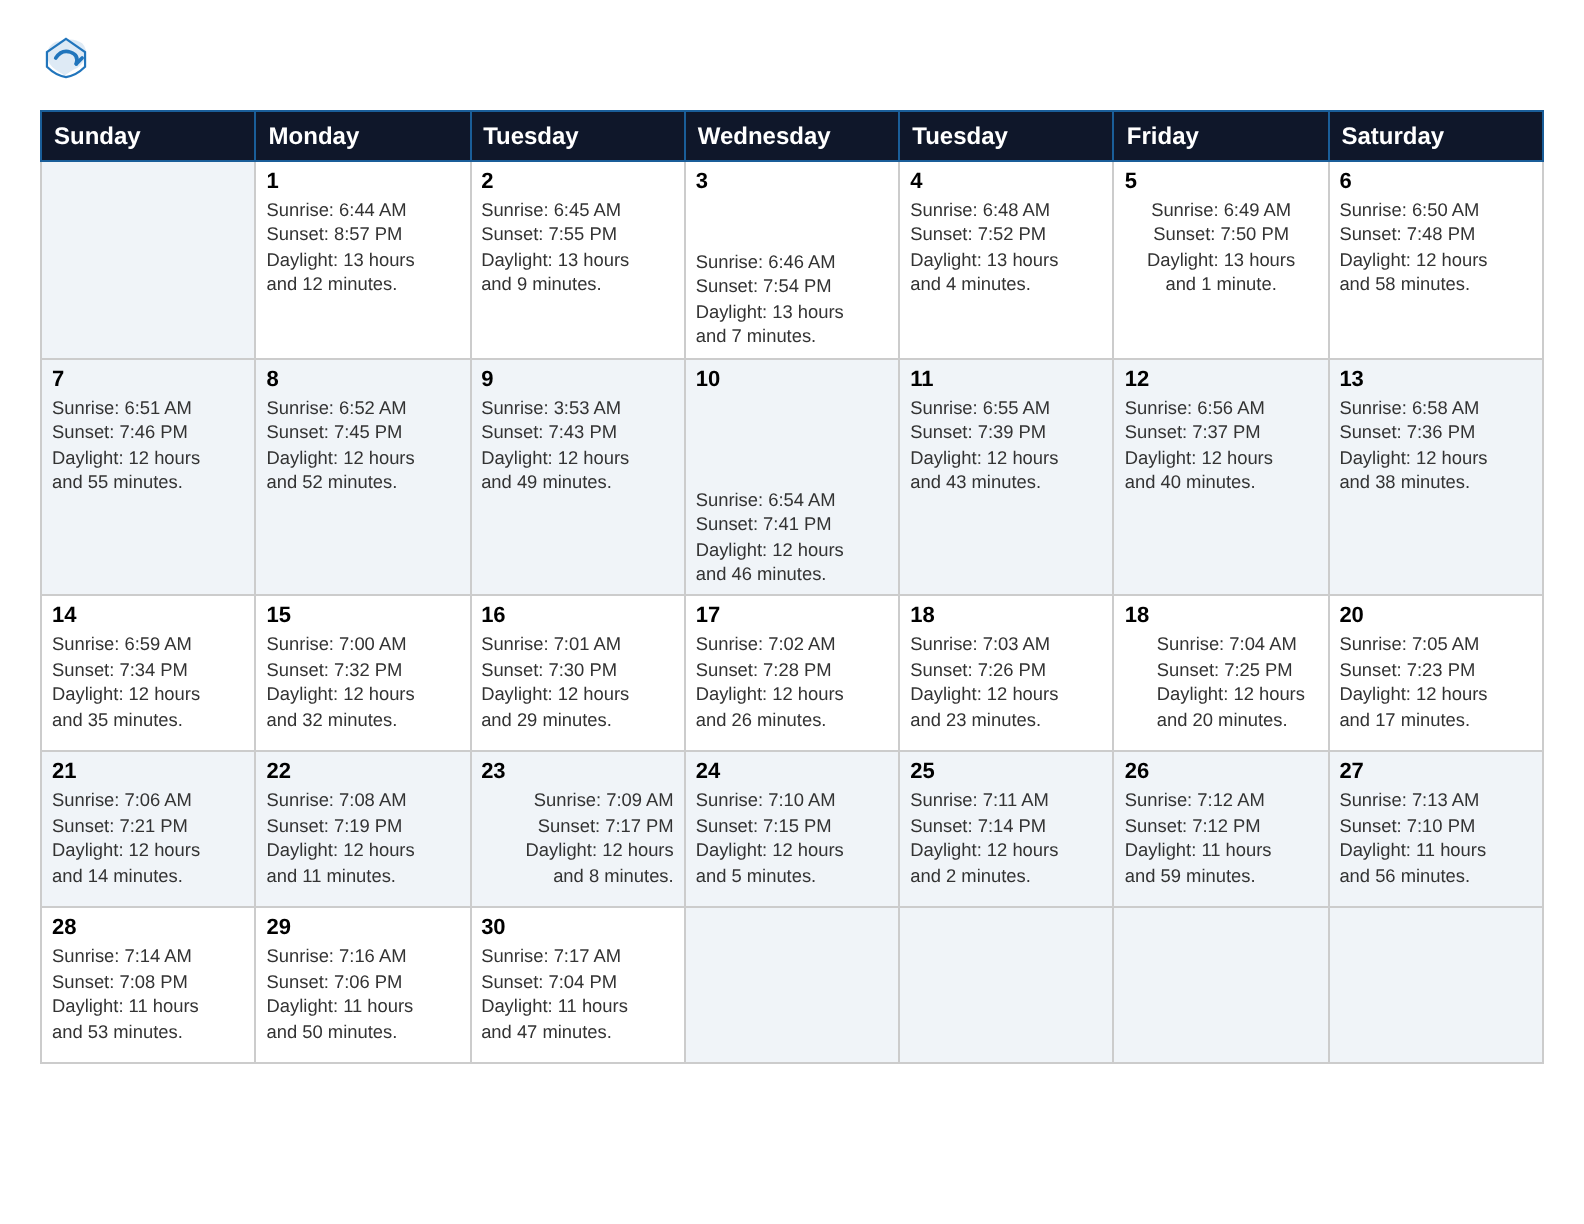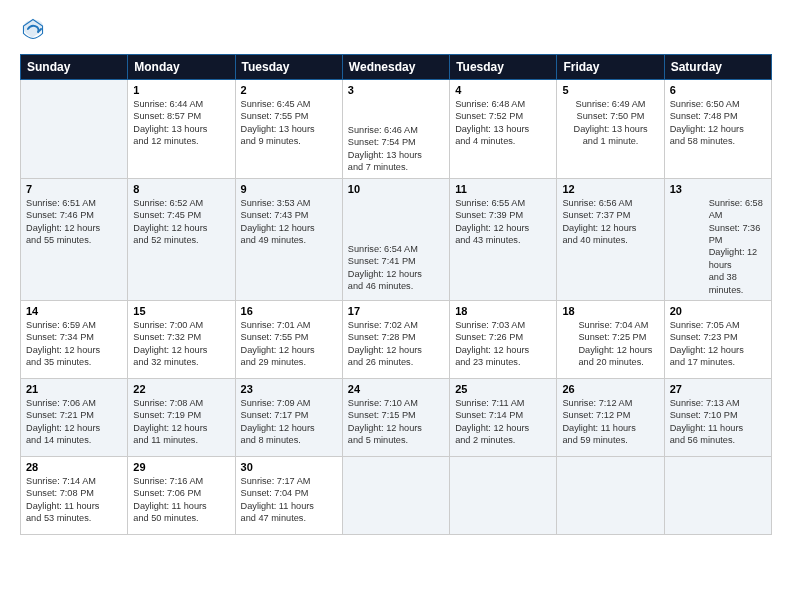--- a/index.html
+++ b/index.html
@@ -211,21 +211,21 @@
           </td>
           <td>
             <span class="day-num">12</span>
             <div class="day-info" style="white-space: pre-line;">Sunrise: 6:56 AM
 Sunset: 7:37 PM
 Daylight: 12 hours
 and 40 minutes.</div>
           </td>
           <td>
             <span class="day-num">13</span>
-            <div class="day-info" style="white-space: pre-line; margin-left: 39px;">Sunrise: 6:58 AM
+            <div class="day-info" style="white-space: pre-line;">Sunrise: 6:58 AM
 Sunset: 7:36 PM
 Daylight: 12 hours
 and 38 minutes.</div>
           </td>
         </tr>
         <tr>
           <td>
             <span class="day-num">14</span>
             <div class="day-info" style="white-space: pre-line;">Sunrise: 6:59 AM
 Sunset: 7:34 PM
@@ -235,21 +235,21 @@
           <td>
             <span class="day-num">15</span>
             <div class="day-info" style="white-space: pre-line;">Sunrise: 7:00 AM
 Sunset: 7:32 PM
 Daylight: 12 hours
 and 32 minutes.</div>
           </td>
           <td>
             <span class="day-num">16</span>
             <div class="day-info" style="white-space: pre-line;">Sunrise: 7:01 AM
-Sunset: 7:55 PM
+Sunset: 7:30 PM
 Daylight: 12 hours
 and 29 minutes.</div>
           </td>
           <td>
             <span class="day-num">17</span>
             <div class="day-info" style="white-space: pre-line;">Sunrise: 7:02 AM
 Sunset: 7:28 PM
 Daylight: 12 hours
 and 26 minutes.</div>
           </td>
@@ -285,21 +285,21 @@
           </td>
           <td>
             <span class="day-num">22</span>
             <div class="day-info" style="white-space: pre-line;">Sunrise: 7:08 AM
 Sunset: 7:19 PM
 Daylight: 12 hours
 and 11 minutes.</div>
           </td>
           <td>
             <span class="day-num">23</span>
-            <div class="day-info" style="white-space: pre-line;">Sunrise: 7:09 AM
+            <div class="day-info" style="white-space: pre-line; text-align: right;">Sunrise: 7:09 AM
 Sunset: 7:17 PM
 Daylight: 12 hours
 and 8 minutes.</div>
           </td>
           <td>
             <span class="day-num">24</span>
             <div class="day-info" style="white-space: pre-line;">Sunrise: 7:10 AM
 Sunset: 7:15 PM
 Daylight: 12 hours
 and 5 minutes.</div>

